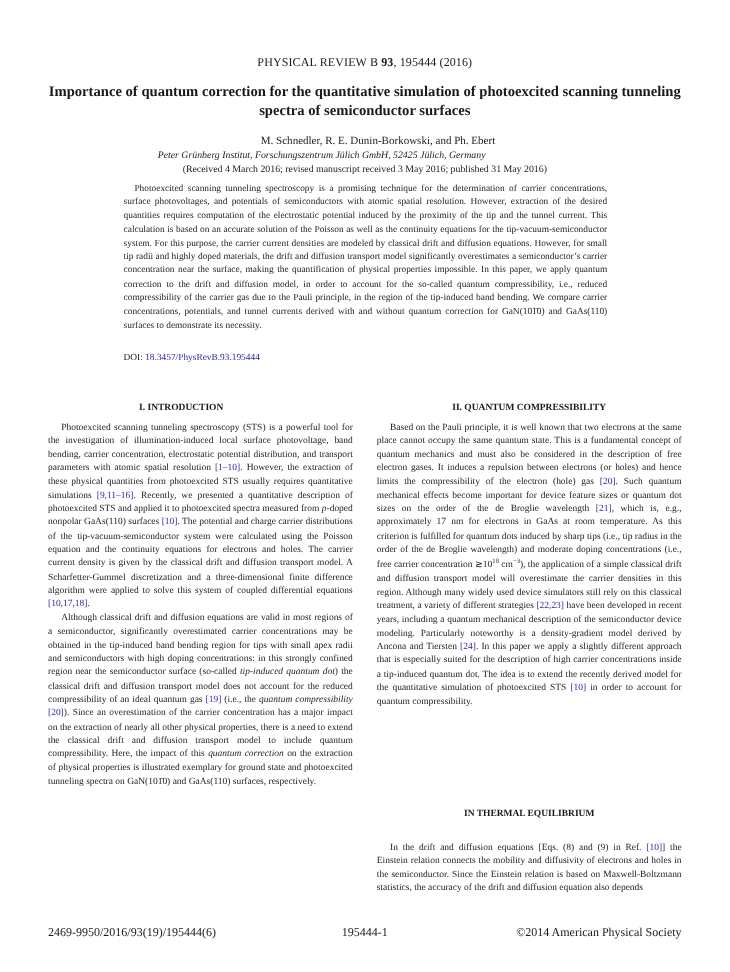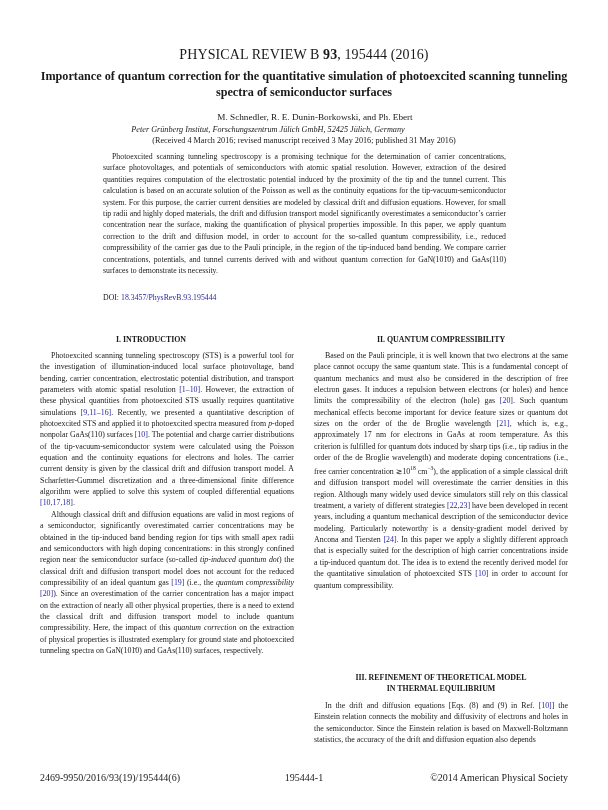--- a/index.html
+++ b/index.html
@@ -1,19 +1,19 @@
 <!DOCTYPE html>
 <html><head>
 <meta charset="utf-8">
 <style>
   html, body { margin: 0; padding: 0; background: #ffffff; }
   body { width: 608px; height: 810px; position: relative; overflow: hidden;
          font-family: "Liberation Serif", "DejaVu Serif", serif; color: #1a1a1a; }
   .abs { position: absolute; }
-  .journal { top: 47px; left: 0; width: 608px; text-align: center; font-size: 14px; letter-spacing: 0.1px; }
+  .journal { top: 47px; left: 0; width: 608px; text-align: center; font-size: 10px; letter-spacing: 0.1px; }
   .journal b { font-weight: bold; }
   .title { top: 68px; left: 40px; width: 528px; text-align: center; font-size: 12.2px; font-weight: bold; line-height: 16px; }
   .authors { top: 112px; left: 0; width: 608px; text-align: center; font-size: 9.2px; margin-left: 11px; }
   .affil { top: 125px; left: 0; width: 536px; text-align: center; font-size: 8.2px; font-style: italic; }
   .received { top: 136px; left: 0; width: 608px; text-align: center; font-size: 8.2px; }
   .abstract { top: 151px; left: 103px; width: 403px; font-size: 7.8px; line-height: 11.4px; text-align: justify; text-indent: 9px; }
   .doi { top: 293px; left: 103px; font-size: 7.8px; }
   .link { color: #2a2aa0; }
   .col { font-size: 7.9px; line-height: 11.35px; text-align: justify; width: 254px; }
   .col p { margin: 0; text-indent: 11px; }
@@ -47,21 +47,20 @@
   <p><span>Photoexcited scanning tunneling spectroscopy (STS) is a powerful tool for the investigation of illumination-induced local surface photovoltage, band bending, carrier concentration, electrostatic potential distribution, and transport parameters with atomic spatial resolution </span><span class="link">[1–10]</span><span>. However, the extraction of these physical quantities from photoexcited STS usually requires quantitative simulations </span><span class="link">[9,11–16]</span><span>. Recently, we presented a quantitative description of photoexcited STS and applied it to photoexcited spectra measured from </span><i>p</i><span>-doped nonpolar GaAs(110) surfaces </span><span class="link">[10]</span><span>. The potential and charge carrier distributions of the tip-vacuum-semiconductor system were calculated using the Poisson equation and the continuity equations for electrons and holes. The carrier current density is given by the classical drift and diffusion transport model. A Scharfetter-Gummel discretization and a three-dimensional finite difference algorithm were applied to solve this system of coupled differential equations </span><span class="link">[10,17,18]</span><span>.</span></p>
   <p><span>Although classical drift and diffusion equations are valid in most regions of a semiconductor, significantly overestimated carrier concentrations may be obtained in the tip-induced band bending region for tips with small apex radii and semiconductors with high doping concentrations: in this strongly confined region near the semiconductor surface (so-called </span><i>tip-induced quantum dot</i><span>) the classical drift and diffusion transport model does not account for the reduced compressibility of an ideal quantum gas </span><span class="link">[19]</span><span> (i.e., the </span><i>quantum compressibility</i><span> </span><span class="link">[20]</span><span>). Since an overestimation of the carrier concentration has a major impact on the extraction of nearly all other physical properties, there is a need to extend the classical drift and diffusion transport model to include quantum compressibility. Here, the impact of this </span><i>quantum correction</i><span> on the extraction of physical properties is illustrated exemplary for ground state and photoexcited tunneling spectra on GaN(101̄0) and GaAs(110) surfaces, respectively.</span></p>
 </div>
 
 <div class="sec-head" style="left:314px; top:334px;">II. QUANTUM COMPRESSIBILITY</div>
 <div class="abs col right-col">
   <p><span>Based on the Pauli principle, it is well known that two electrons at the same place cannot occupy the same quantum state. This is a fundamental concept of quantum mechanics and must also be considered in the description of free electron gases. It induces a repulsion between electrons (or holes) and hence limits the compressibility of the electron (hole) gas </span><span class="link">[20]</span><span>. Such quantum mechanical effects become important for device feature sizes or quantum dot sizes on the order of the de Broglie wavelength </span><span class="link">[21]</span><span>, which is, e.g., approximately 17 nm for electrons in GaAs at room temperature. As this criterion is fulfilled for quantum dots induced by sharp tips (i.e., tip radius in the order of the de Broglie wavelength) and moderate doping concentrations (i.e., free carrier concentration ≳10</span><sup style="font-size:5.5px">18</sup><span> cm</span><sup style="font-size:5.5px">−3</sup><span>), the application of a simple classical drift and diffusion transport model will overestimate the carrier densities in this region. Although many widely used device simulators still rely on this classical treatment, a variety of different strategies </span><span class="link">[22,23]</span><span> have been developed in recent years, including a quantum mechanical description of the semiconductor device modeling. Particularly noteworthy is a density-gradient model derived by Ancona and Tiersten </span><span class="link">[24]</span><span>. In this paper we apply a slightly different approach that is especially suited for the description of high carrier concentrations inside a tip-induced quantum dot. The idea is to extend the recently derived model for the quantitative simulation of photoexcited STS </span><span class="link">[10]</span><span> in order to account for quantum compressibility.</span></p>
 </div>
 
 <div class="sec-head" style="left:314px; top:672px;">
-  <div>III. REFINEMENT OF THEORETICAL MODEL</div>
   <div>IN THERMAL EQUILIBRIUM</div>
 </div>
 <div class="abs col" style="left:314px; top:700px;">
   <p><span>In the drift and diffusion equations [Eqs. (8) and (9) in Ref. </span><span class="link">[10]</span><span>] the Einstein relation connects the mobility and diffusivity of electrons and holes in the semiconductor. Since the Einstein relation is based on Maxwell-Boltzmann statistics, the accuracy of the drift and diffusion equation also depends</span></p>
 </div>
 
 <div class="abs footer" style="left:40px;">2469-9950/2016/93(19)/195444(6)</div>
 <div class="abs footer" style="left:0; width:608px; text-align:center;">195444-1</div>
 <div class="abs footer" style="right:40px;">©2014 American Physical Society</div>
 

